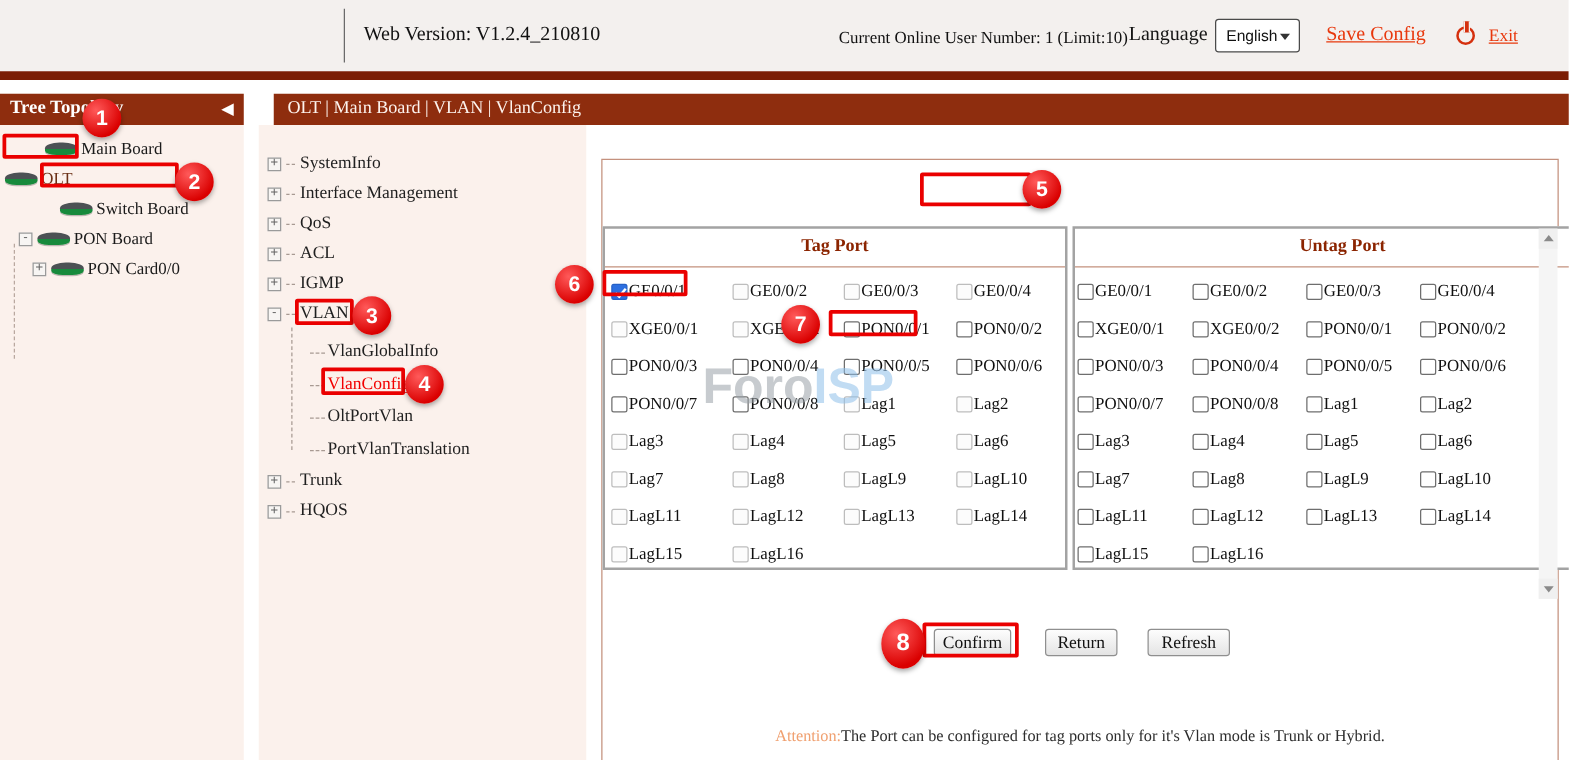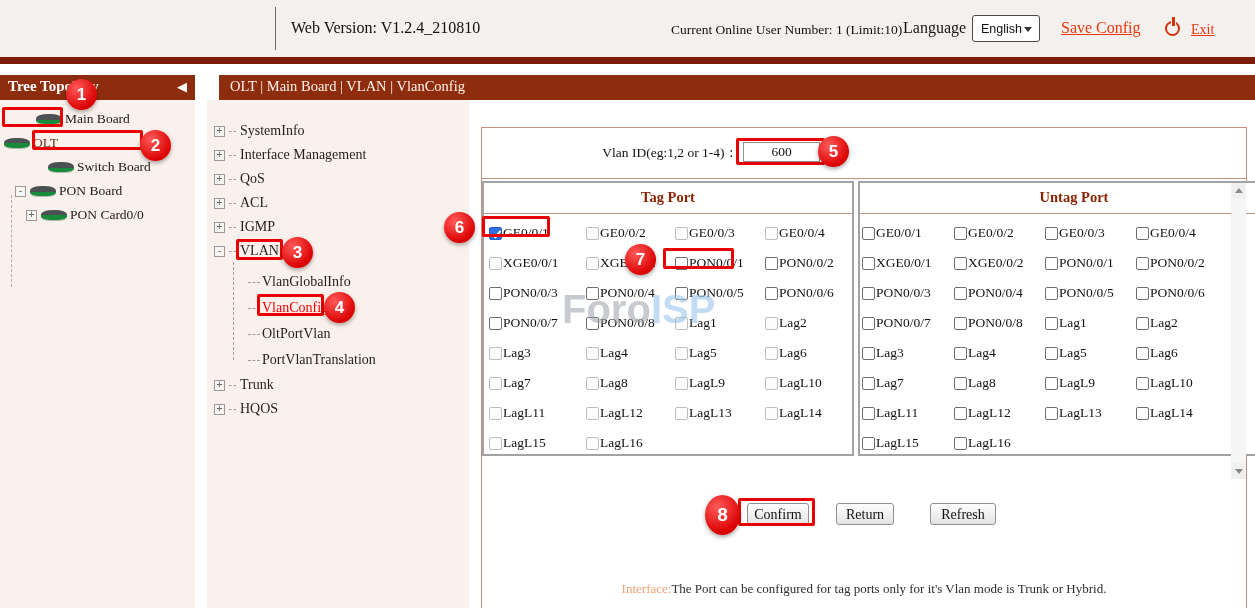--- a/index.html
+++ b/index.html
@@ -107,21 +107,21 @@
   #scroll-up::after { top:5px; border-bottom:5px solid #8a8a8a; }
   #scroll-down::after { top:6px; border-top:5px solid #8a8a8a; }
 
   
   #button-row { position:absolute; left:0; top:375px; width:100%; height:24px; }
   .btn { position:absolute; height:22px; background:linear-gradient(#fdfdfd,#e4e4e4);
     border:1px solid #8f8f8f; border-radius:3px; font-family:"Liberation Serif",serif;
     font-size:14px; color:#111; cursor:pointer; text-align:center; padding-top:1px; }
   #btn-confirm { left:265px; width:62px; }
   #btn-return  { left:354px; width:58px; }
-  #btn-refresh { left:436px; width:66px;margin-left:12px; }
+  #btn-refresh { left:436px; width:66px; }
 
   
   #attention { position:absolute; left:0; top:453px; width:100%; text-align:center; font-size:13px; }
   #attention .att-label { color:#f0a070; }
   #attention .att-text  { color:#2d2d2d; }
 
   
   #watermark { position:absolute; left:562px; top:287px; z-index:4; pointer-events:none;
     font-family:"Liberation Sans",sans-serif; font-weight:bold; font-size:40px; opacity:.55; }
   #watermark .wm-gray { color:#9aa2a8; }
@@ -259,24 +259,20 @@
         <span class="mlabel">Trunk</span>
       </div>
       <div class="menu-row">
         <span class="expbox">+</span>
         <span class="mconn"></span>
         <span class="mlabel">HQOS</span>
       </div>
     </div>
 
   <div id="outer-box">
-    <div id="vlan-row">
-      <span id="vlan-label">Vlan ID(eg:1,2 or 1-4)：</span>
-      <input id="vlan-input" type="text" value="600" style="">
-    </div>
 
     <div id="tag-table" class="port-table">
       <div class="port-header">Tag Port</div>
       <div id="tag-grid" class="port-grid">
           <div class="pcell">
             <span class="cb on"></span>
             <span class="plabel">GE0/0/1</span>
           </div>
           <div class="pcell">
             <span class="cb dis"></span>
@@ -527,21 +523,21 @@
       <div id="scroll-down" class="scroll-arrow"></div>
     </div>
 
     <div id="button-row">
       <button id="btn-confirm" class="btn">Confirm</button>
       <button id="btn-return" class="btn">Return</button>
       <button id="btn-refresh" class="btn">Refresh</button>
     </div>
 
     <div id="attention">
-      <span class="att-label">Interface:</span><span class="att-text">The Port can be configured for tag ports only for it's Vlan mode is Trunk or Hybrid.</span>
+      <span class="att-label">Attention:</span><span class="att-text">The Port can be configured for tag ports only for it's Vlan mode is Trunk or Hybrid.</span>
     </div>
   </div>
 
   <div id="watermark">
     <span class="wm-gray">Foro</span><span class="wm-blue">ISP</span>
   </div>
 
   <div class="rbox" id="rb-olt"></div>
   <div class="rbox" id="rb-mainboard"></div>
   <div class="rbox" id="rb-vlan"></div>

